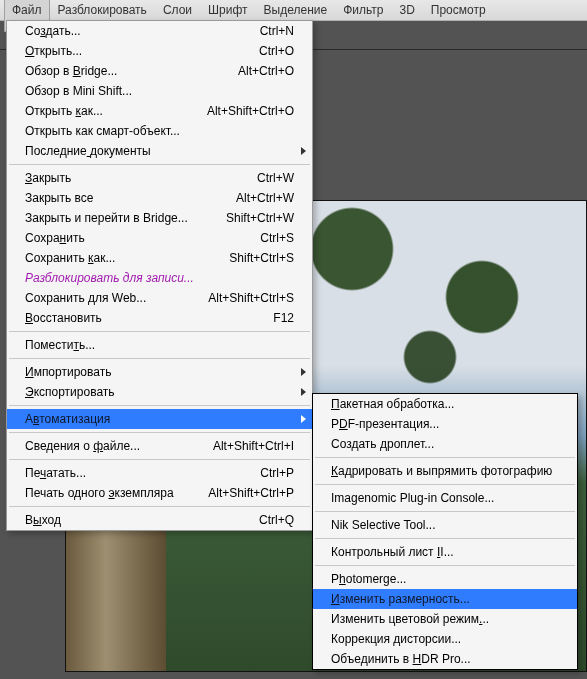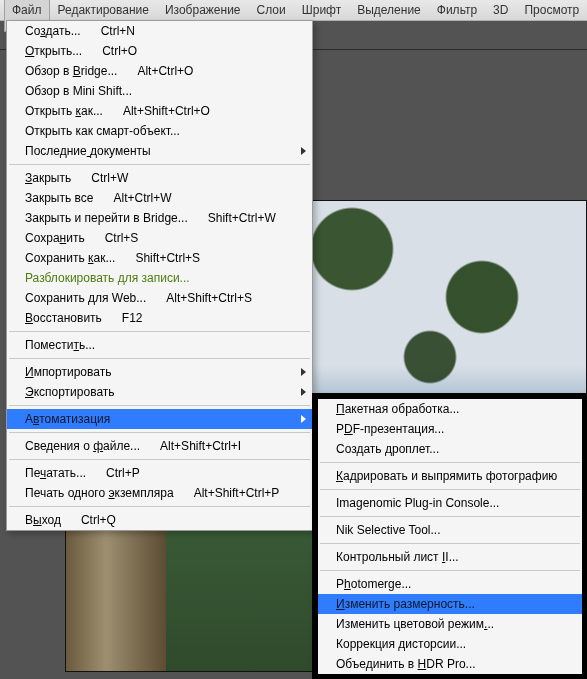--- a/index.html
+++ b/index.html
@@ -91,37 +91,37 @@
     width: 305px;
     background: #f5f5f5;
     border: 1px solid #9a9a9a;
     box-shadow: 3px 3px 6px rgba(0,0,0,0.25);
   }
   .submenu {
     position: absolute;
     left: 312px; top: 393px;
     width: 264px;
     background: #f5f5f5;
-    border: 6px solid #000000;
+    border: 1px solid #000000;
     box-shadow: 3px 3px 6px rgba(0,0,0,0.25);
   }
   .menu-item {
     display: flex;
-    justify-content: flex-start;
+    justify-content: space-between;
     align-items: center;
     padding: 3px 18px 3px 18px;
     color: #000;
     cursor: default;
     position: relative;
   }
   .menu-item.highlight {
     background: #2f7cff;
     color: #0f172a;
   }
-  .menu-item.disabled { color: #4d7c0f; }
+  .menu-item.disabled { color: #a21caf; font-style: italic; }
   .menu-sep {
     height: 1px;
     background: #c8c8c8;
     margin: 3px 2px;
   }
   .menu-item .shortcut { color: inherit; margin-left: 20px; }
   .arrow {
     position: absolute;
     right: 6px; top: 50%;
     transform: translateY(-50%);
@@ -130,22 +130,21 @@
     border-bottom: 4px solid transparent;
   }
   .menu-item.highlight .arrow { border-left-color: #fff; }
   .und { text-decoration: underline; }
 </style>
 </head>
 <body>
 
 <div class="menubar" id="menubar">
     <div class="menubar-item active">Файл</div>
-    <div class="menubar-item">Редактирование</div>
-    <div class="menubar-item">Изображение</div>
+    <div class="menubar-item">Разблокировать</div>
     <div class="menubar-item">Слои</div>
     <div class="menubar-item">Шрифт</div>
     <div class="menubar-item">Выделение</div>
     <div class="menubar-item">Фильтр</div>
     <div class="menubar-item">3D</div>
     <div class="menubar-item">Просмотр</div>
   </div>
 
 <div class="toolbar">
   <span>ивание</span>

